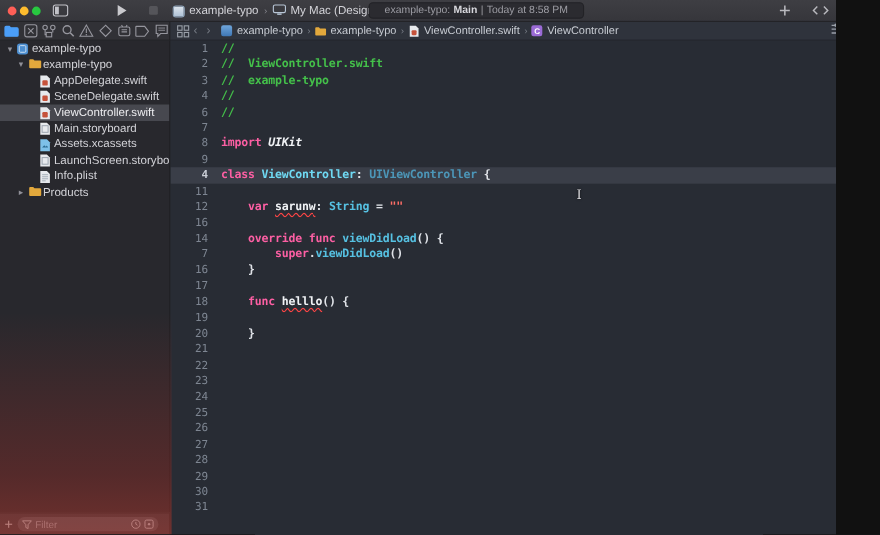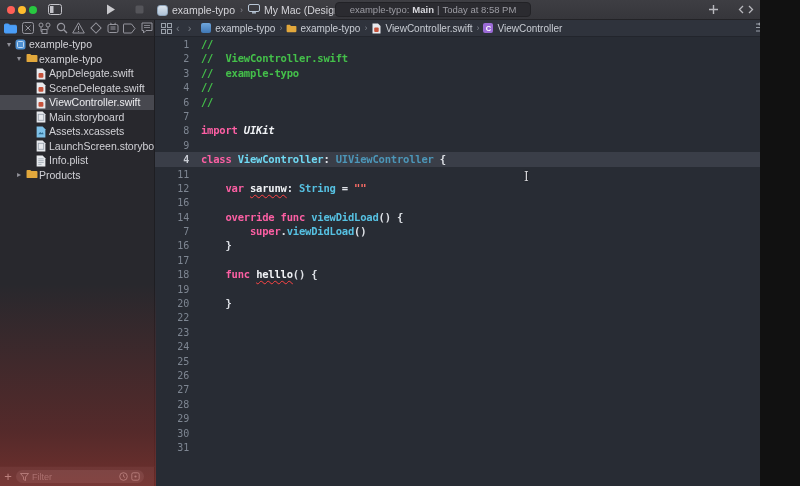--- a/index.html
+++ b/index.html
@@ -413,20 +413,21 @@
       <div class="code-line"><span class="lnum">11</span></div>
       <div class="code-line"><span class="lnum">12</span><span style="color: rgb(223, 226, 231);">    </span><span style="color: rgb(252, 95, 163);">var</span><span style="color: rgb(223, 226, 231);"> </span><span class="tok-u" style="color: rgb(240, 242, 245);">sarunw</span><span style="color: rgb(223, 226, 231);">: </span><span style="color: rgb(86, 193, 226);">String</span><span style="color: rgb(223, 226, 231);"> = </span><span style="color: rgb(255, 110, 103);">""</span></div>
       <div class="code-line"><span class="lnum">16</span></div>
       <div class="code-line"><span class="lnum">14</span><span style="color: rgb(223, 226, 231);">    </span><span style="color: rgb(252, 95, 163);">override</span><span style="color: rgb(223, 226, 231);"> </span><span style="color: rgb(252, 95, 163);">func</span><span style="color: rgb(223, 226, 231);"> </span><span style="color: rgb(86, 193, 226);">viewDidLoad</span><span style="color: rgb(223, 226, 231);">() {</span></div>
       <div class="code-line"><span class="lnum">7</span><span style="color: rgb(223, 226, 231);">        </span><span style="color: rgb(252, 95, 163);">super</span><span style="color: rgb(223, 226, 231);">.</span><span style="color: rgb(86, 193, 226);">viewDidLoad</span><span style="color: rgb(223, 226, 231);">()</span></div>
       <div class="code-line"><span class="lnum">16</span><span style="color: rgb(223, 226, 231);">    }</span></div>
       <div class="code-line"><span class="lnum">17</span></div>
       <div class="code-line"><span class="lnum">18</span><span style="color: rgb(223, 226, 231);">    </span><span style="color: rgb(252, 95, 163);">func</span><span style="color: rgb(223, 226, 231);"> </span><span class="tok-u" style="color: rgb(240, 242, 245);">helllo</span><span style="color: rgb(223, 226, 231);">() {</span></div>
       <div class="code-line"><span class="lnum">19</span></div>
       <div class="code-line"><span class="lnum">20</span><span style="color: rgb(223, 226, 231);">    }</span></div>
+      <div class="code-line"><span class="lnum">21</span></div>
       <div class="code-line"><span class="lnum">22</span></div>
       <div class="code-line"><span class="lnum">23</span></div>
       <div class="code-line"><span class="lnum">24</span></div>
       <div class="code-line"><span class="lnum">25</span></div>
       <div class="code-line"><span class="lnum">26</span></div>
       <div class="code-line"><span class="lnum">27</span></div>
       <div class="code-line"><span class="lnum">28</span></div>
       <div class="code-line"><span class="lnum">29</span></div>
       <div class="code-line"><span class="lnum">30</span></div>
       <div class="code-line"><span class="lnum">31</span></div>

